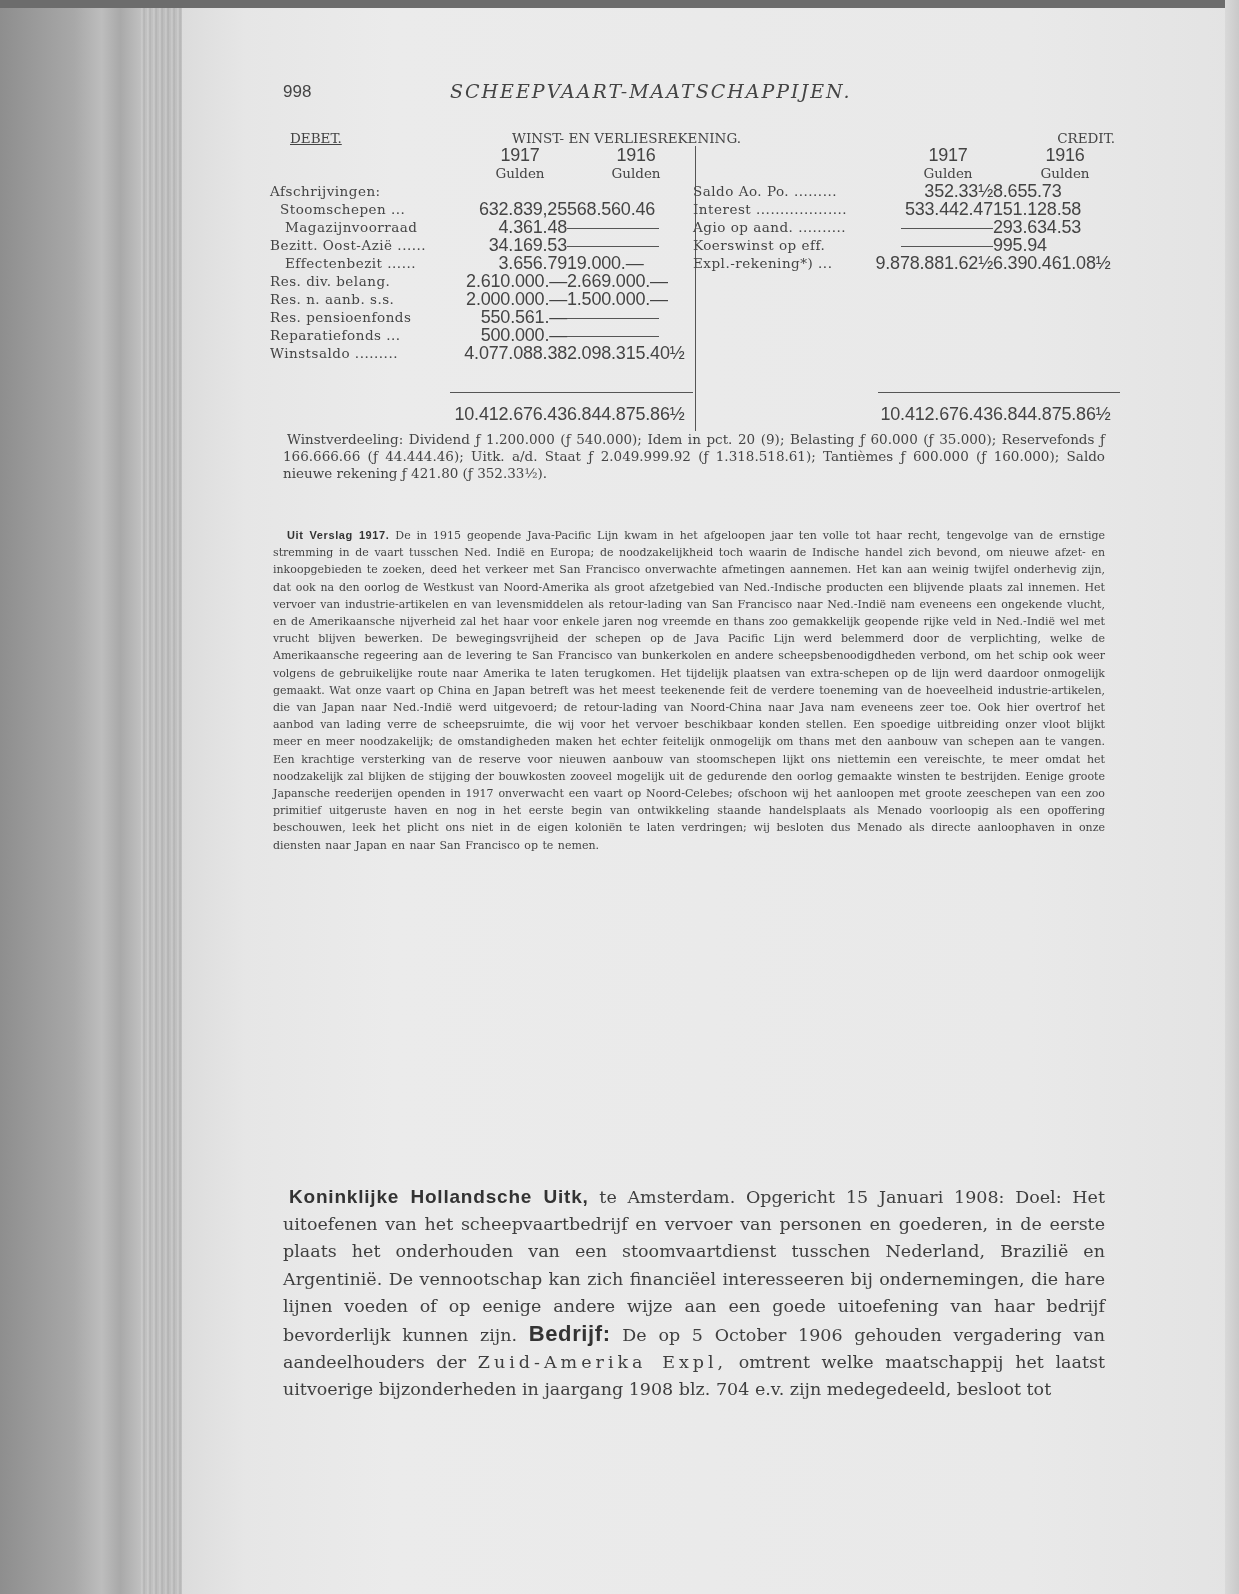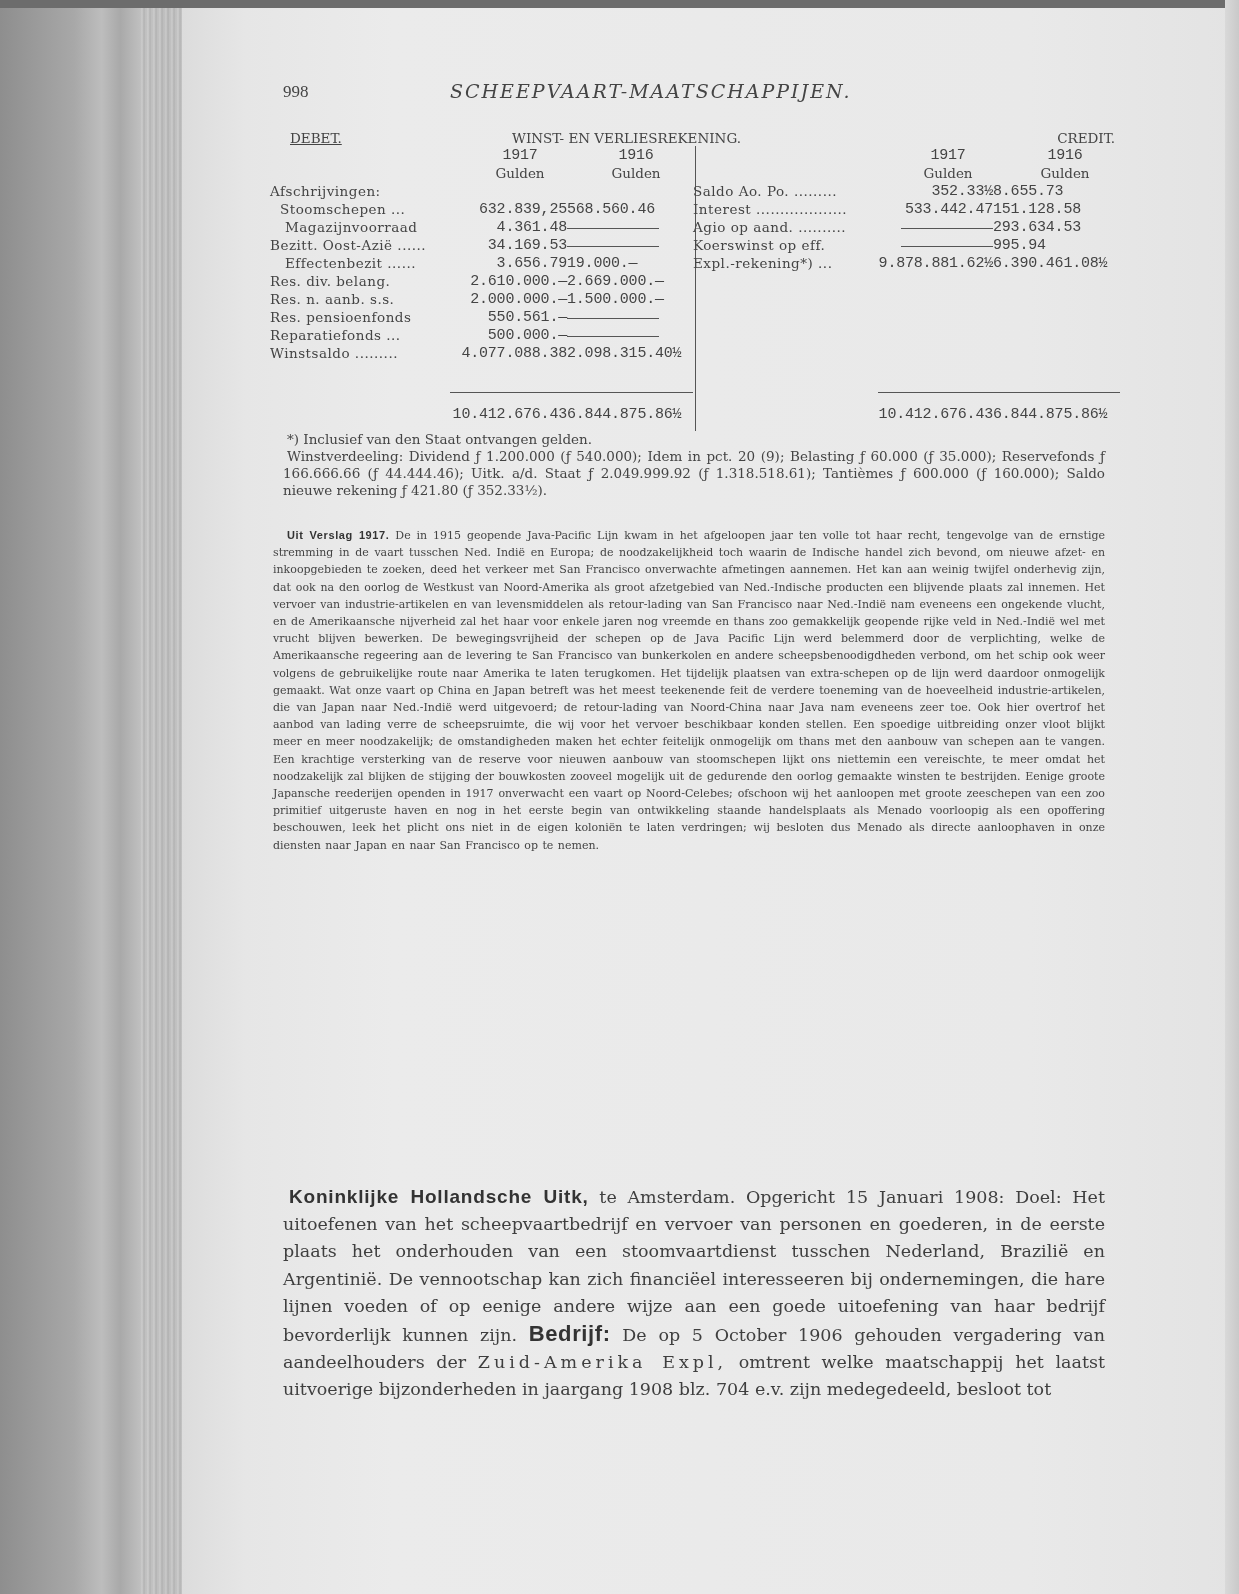--- a/index.html
+++ b/index.html
@@ -18,35 +18,35 @@
     background: repeating-linear-gradient(90deg, #bcbcbc 0px, #cfcfcf 2px, #aeaeae 4px, #c4c4c4 6px);
     opacity: .8;
   }
   .topbar { position: absolute; left: 0; top: 0; width: 1239px; height: 8px; background: #6c6c6c; }
   .page {
     position: absolute; left: 182px; top: 8px; width: 1057px; height: 1586px;
     background: linear-gradient(90deg, #dcdcdc 0%, #e6e6e6 6%, #ebebeb 20%, #e9e9e9 80%, #e3e3e3 100%);
   }
   .right-edge { position: absolute; right: 0; top: 0; width: 14px; height: 1594px; background: linear-gradient(90deg,#d9d9d9,#c9c9c9); }
 
-  .pageno { position: absolute; left: 283px; top: 82px; font-family: Liberation Serif, serif; font-size: 17px; color: #444; }
+  .pageno { position: absolute; left: 283px; top: 82px; font-family: Liberation Sans, sans-serif; font-size: 17px; color: #444; }
   .running-head { position: absolute; left: 450px; top: 80px; font-style: italic; font-size: 19px; letter-spacing: 2px; color: #444; }
 
   .tbl { position: absolute; left: 270px; top: 130px; width: 850px; font-size: 13.5px; line-height: 17.6px; color: #444; }
   .hdr-row { position: relative; height: 18px; }
   .debet { position: absolute; left: 20px; top: 0; text-decoration: underline; }
   .title { position: absolute; left: 242px; top: 0; }
   .credit { position: absolute; right: 5px; top: 0; }
   .col-h { position: absolute; text-align: center; width: 100px; }
   .divider { position: absolute; left: 425px; top: 16px; width: 1px; height: 285px; background: #555; }
   .lrow, .rrow { position: absolute; height: 18px; white-space: nowrap; }
   .lrow .lbl { position: absolute; left: 0; letter-spacing: 0.5px; }
   .lrow .v1 { position: absolute; right: -298px; text-align: right; width: 120px; }
   .lrow .v2 { position: absolute; right: -418px; text-align: left; width: 120px; }
-  .num { font-family: Liberation Mono, monospace; font-size: 15px; letter-spacing: -0.2px; }
+  .num { font-family: Liberation Sans, sans-serif; font-size: 18px; letter-spacing: -0.2px; }
   .dash { display: inline-block; width: 92px; border-top: 1px solid #555; vertical-align: middle; }
   .sumline { position: absolute; height: 1px; background: #555; }
   .footnote { position: absolute; left: 283px; top: 431px; width: 822px; font-size: 13.5px; line-height: 17px; color: #444; }
   .justify { text-align: justify; text-align-last: left; }
   .para { position: absolute; font-size: 11px; line-height: 17.2px; color: #444; word-spacing: 1px; }
   .bold-sans { font-family: "Liberation Sans", sans-serif; font-weight: bold; color: #333; letter-spacing: 0.6px; }
   .para2 { position: absolute; left: 283px; top: 1183px; width: 822px; font-size: 17.5px; line-height: 27.2px; color: #3f3f3f; }
   .spaced { letter-spacing: 4px; }
 </style>
 </head>
@@ -160,21 +160,20 @@
       <span class="v1 num" style="right:-297px">10.412.676.43</span>
       <span class="v2 num" style="right:-417px">6.844.875.86½</span>
     </div>
   <div class="lrow" style="left:423px;top:276px;width:0;">
       <span class="v1 num" style="right:-300px">10.412.676.43</span>
       <span class="v2 num" style="right:-420px">6.844.875.86½</span>
     </div>
 </div>
 
 <div class="footnote">
-  <div style="padding-left:4px;">*) Inclusief van den Staat ontvangen gelden.</div>
   <div class="justify" style="text-indent:4px;">Winstverdeeling: Dividend ƒ 1.200.000 (ƒ 540.000); Idem in pct. 20 (9); Belasting ƒ 60.000 (ƒ 35.000); Reservefonds ƒ 166.666.66 (ƒ 44.444.46); Uitk. a/d. Staat ƒ 2.049.999.92 (ƒ 1.318.518.61); Tantièmes ƒ 600.000 (ƒ 160.000); Saldo nieuwe rekening ƒ 421.80 (ƒ 352.33½).</div>
 </div>
 
 <div class="para justify" style="left:273px;top:527px;width:832px;text-indent:14px;">
   <span class="bold-sans">Uit Verslag 1917.</span>
   <span>De in 1915 geopende Java-Pacific Lijn kwam in het afgeloopen jaar ten volle tot haar recht, tengevolge van de ernstige stremming in de vaart tusschen Ned. Indië en Europa; de noodzakelijkheid toch waarin de Indische handel zich bevond, om nieuwe afzet- en inkoopgebieden te zoeken, deed het verkeer met San Francisco onverwachte afmetingen aannemen. Het kan aan weinig twijfel onderhevig zijn, dat ook na den oorlog de Westkust van Noord-Amerika als groot afzetgebied van Ned.-Indische producten een blijvende plaats zal innemen. Het vervoer van industrie-artikelen en van levensmiddelen als retour-lading van San Francisco naar Ned.-Indië nam eveneens een ongekende vlucht, en de Amerikaansche nijverheid zal het haar voor enkele jaren nog vreemde en thans zoo gemakkelijk geopende rijke veld in Ned.-Indië wel met vrucht blijven bewerken. De bewegingsvrijheid der schepen op de Java Pacific Lijn werd belemmerd door de verplichting, welke de Amerikaansche regeering aan de levering te San Francisco van bunkerkolen en andere scheepsbenoodigdheden verbond, om het schip ook weer volgens de gebruikelijke route naar Amerika te laten terugkomen. Het tijdelijk plaatsen van extra-schepen op de lijn werd daardoor onmogelijk gemaakt. Wat onze vaart op China en Japan betreft was het meest teekenende feit de verdere toeneming van de hoeveelheid industrie-artikelen, die van Japan naar Ned.-Indië werd uitgevoerd; de retour-lading van Noord-China naar Java nam eveneens zeer toe. Ook hier overtrof het aanbod van lading verre de scheepsruimte, die wij voor het vervoer beschikbaar konden stellen. Een spoedige uitbreiding onzer vloot blijkt meer en meer noodzakelijk; de omstandigheden maken het echter feitelijk onmogelijk om thans met den aanbouw van schepen aan te vangen. Een krachtige versterking van de reserve voor nieuwen aanbouw van stoomschepen lijkt ons niettemin een vereischte, te meer omdat het noodzakelijk zal blijken de stijging der bouwkosten zooveel mogelijk uit de gedurende den oorlog gemaakte winsten te bestrijden. Eenige groote Japansche reederijen openden in 1917 onverwacht een vaart op Noord-Celebes; ofschoon wij het aanloopen met groote zeeschepen van een zoo primitief uitgeruste haven en nog in het eerste begin van ontwikkeling staande handelsplaats als Menado voorloopig als een opoffering beschouwen, leek het plicht ons niet in de eigen koloniën te laten verdringen; wij besloten dus Menado als directe aanloophaven in onze diensten naar Japan en naar San Francisco op te nemen.</span>
 </div>
 
 <div class="para2 justify" style="text-indent:6px;">
   <span class="bold-sans" style="font-size:19px;letter-spacing:0.8px;">Koninklijke Hollandsche Uitk,</span>

